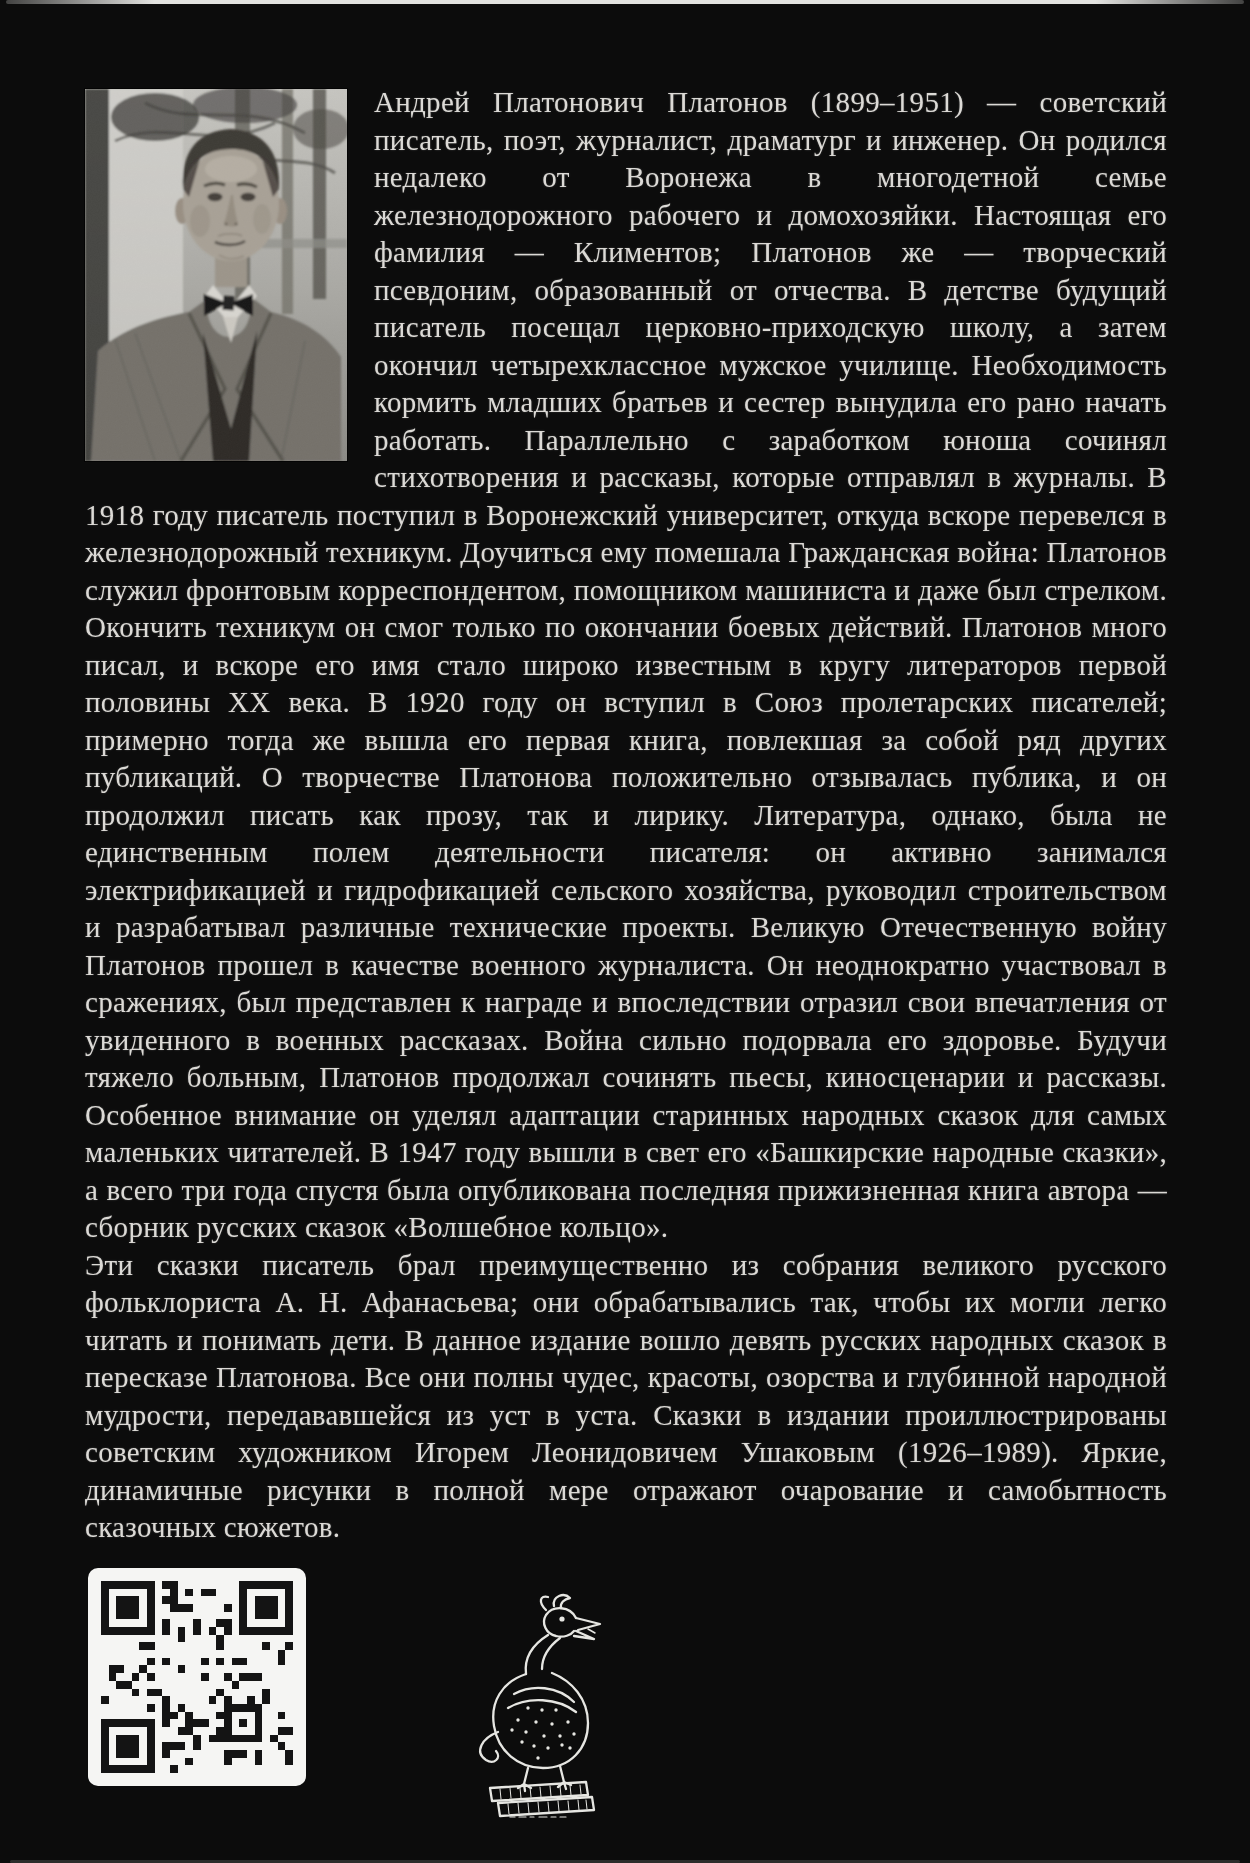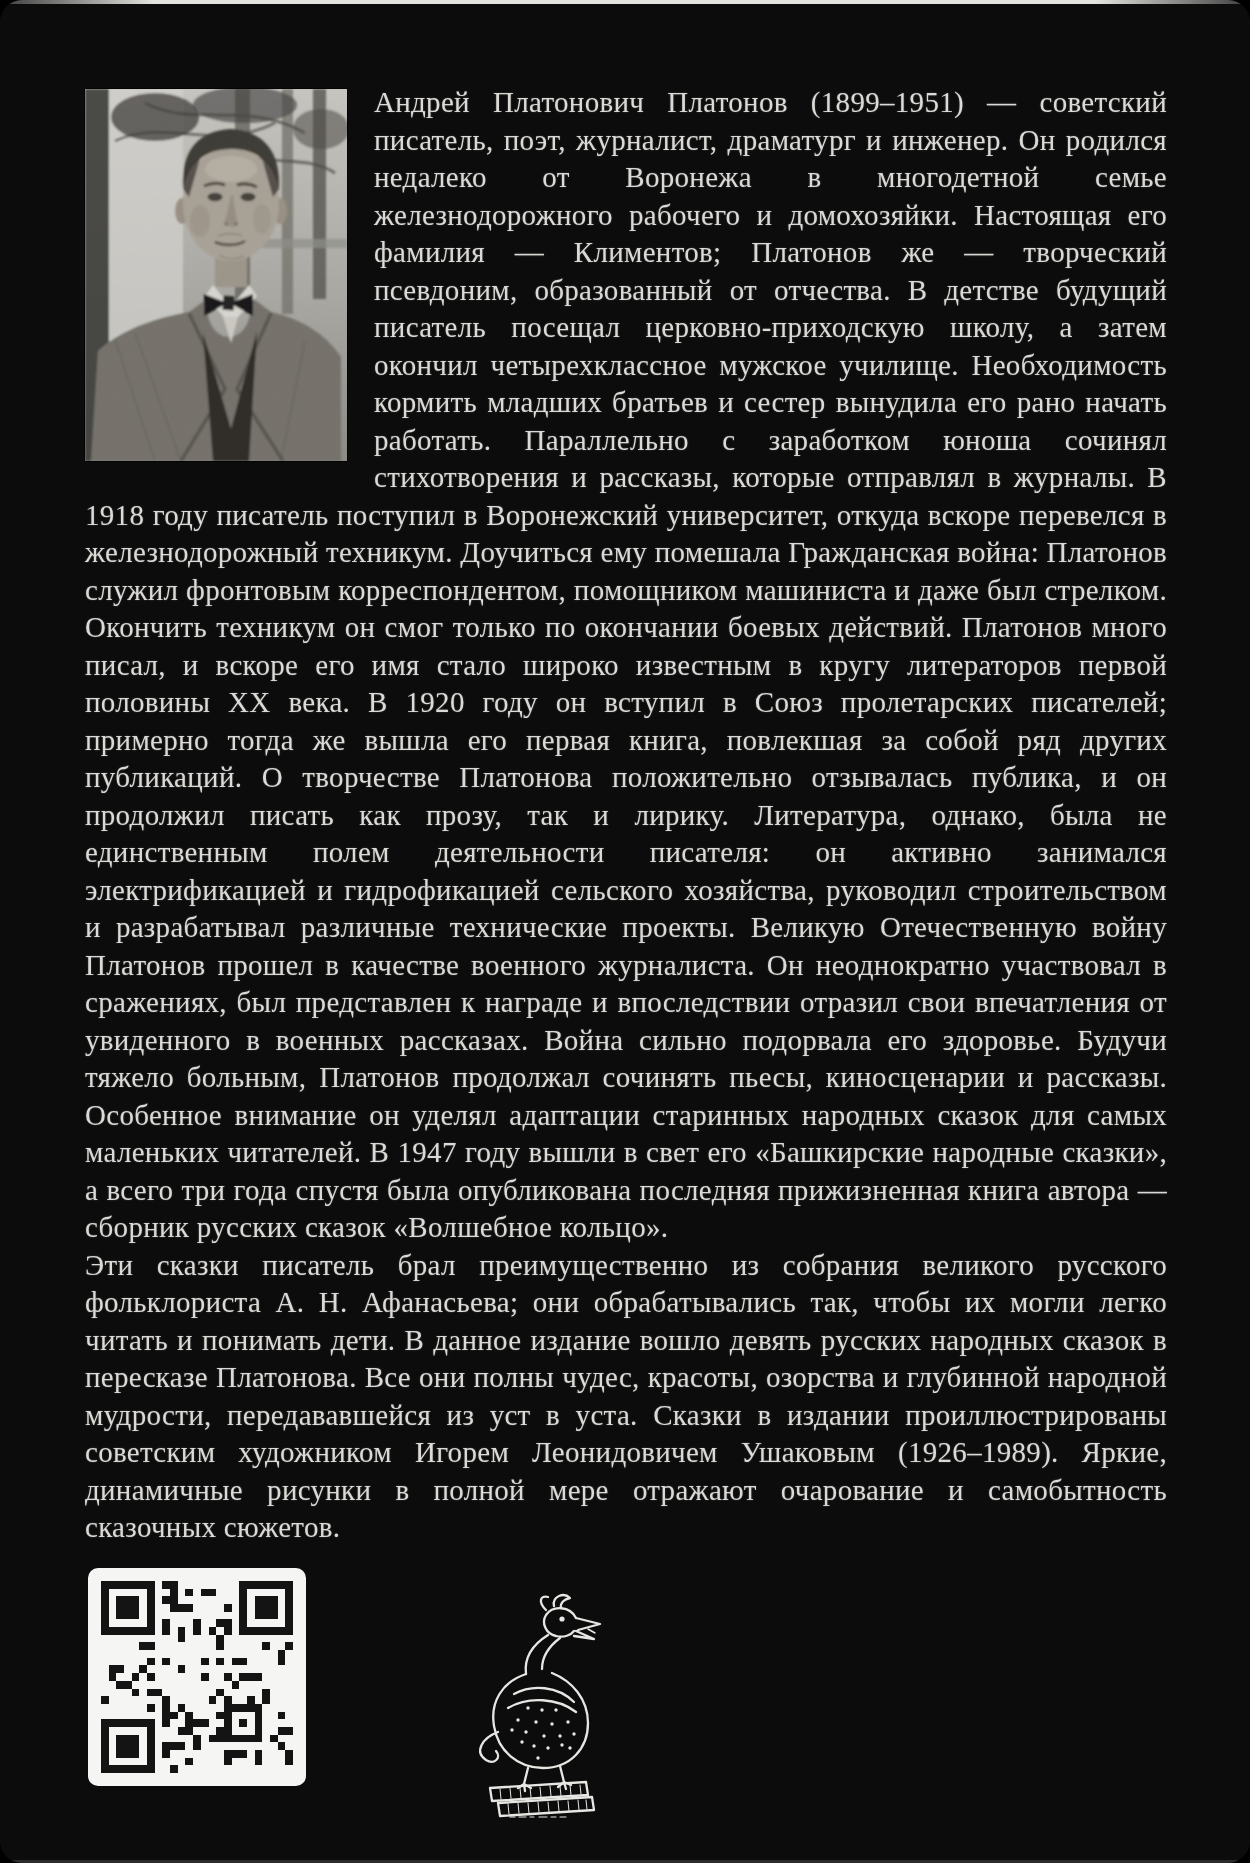--- a/index.html
+++ b/index.html
@@ -2,21 +2,20 @@
 <html lang="ru"><head>
 <meta charset="utf-8">
 <style>
   html,body{margin:0;padding:0;background:#000;}
   .cover{
     position:relative;
     width:1250px;height:1863px;
     background:#0c0c0c;
     overflow:hidden;
     font-family:"Liberation Serif","DejaVu Serif",serif;
-    border-radius:22px;
   }
   .edge-top{
     position:absolute;top:0;left:6px;right:6px;height:4px;border-radius:2px;
     background:linear-gradient(90deg,rgba(230,230,227,.25),#e3e3e0 12%,#e3e3e0 88%,rgba(230,230,227,.25));
   }
   .edge-bottom{
     position:absolute;bottom:0;left:10px;right:10px;height:3px;border-radius:2px;
     background:rgba(210,210,206,.16);
   }
   .content{

